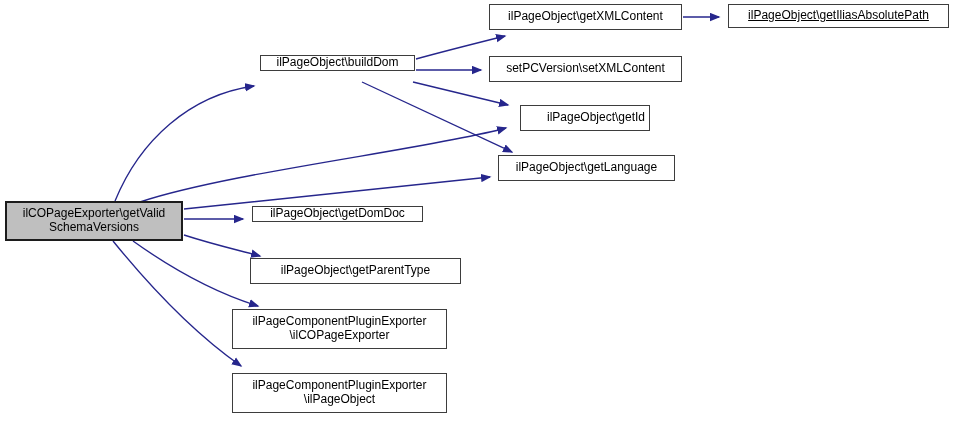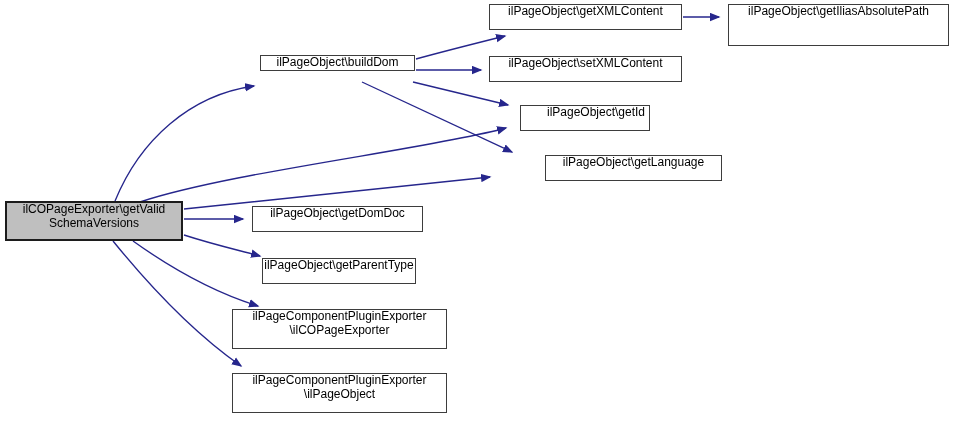--- a/index.html
+++ b/index.html
@@ -21,21 +21,21 @@
   }
   #edges{position:absolute;left:0;top:0;width:955px;height:422px;}
   .edge{fill:none;stroke:var(--edge-color);stroke-width:1.35px;}
   .node{
     position:absolute;
     box-sizing:border-box;
     background:var(--node-fill);
     border:1.4px solid var(--node-border);
     color:var(--text-color);
     display:flex;flex-direction:column;
-    align-items:center;justify-content:flex-start;
+    align-items:center;justify-content:center;
     text-align:center;
     font-size:12px;line-height:1.16;
     white-space:nowrap;
     cursor:pointer;
   }
   .node.highlighted{
     background:var(--hl-fill);
     border:2px solid var(--hl-border);
     cursor:default;
   }
@@ -68,36 +68,36 @@
       <div class="node highlighted" style="left: 5px; top: 201px; width: 178px; height: 40px;">
         <span class="node-line">ilCOPageExporter\getValid</span>
         <span class="node-line">SchemaVersions</span>
       </div>
       <div class="node" style="left: 260px; top: 55px; width: 155px; height: 16px;">
         <span class="node-line">ilPageObject\buildDom</span>
       </div>
       <div class="node" style="left: 489px; top: 4px; width: 193px; height: 26px;">
         <span class="node-line">ilPageObject\getXMLContent</span>
       </div>
-      <div class="node" style="left: 728px; top: 4px; width: 221px; height: 42px;">
+      <div class="node" style="left: 728px; top: 4px; width: 221px; height: 24px; text-decoration: underline;">
         <span class="node-line">ilPageObject\getIliasAbsolutePath</span>
       </div>
       <div class="node" style="left: 489px; top: 56px; width: 193px; height: 26px;">
-        <span class="node-line">ilPageObject\setXMLContent</span>
+        <span class="node-line">setPCVersion\setXMLContent</span>
       </div>
       <div class="node" style="left: 520px; top: 105px; width: 130px; height: 26px; padding-left: 22px;">
         <span class="node-line">ilPageObject\getId</span>
       </div>
-      <div class="node" style="left: 498px; top: 155px; width: 177px; height: 26px; margin-left: 47px;">
+      <div class="node" style="left: 498px; top: 155px; width: 177px; height: 26px;">
         <span class="node-line">ilPageObject\getLanguage</span>
       </div>
-      <div class="node" style="left: 252px; top: 206px; width: 171px; height: 26px;">
+      <div class="node" style="left: 252px; top: 206px; width: 171px; height: 16px;">
         <span class="node-line">ilPageObject\getDomDoc</span>
       </div>
-      <div class="node" style="left: 262px; top: 258px; width: 154px; height: 26px;">
+      <div class="node" style="left: 250px; top: 258px; width: 211px; height: 26px;">
         <span class="node-line">ilPageObject\getParentType</span>
       </div>
       <div class="node" style="left: 232px; top: 309px; width: 215px; height: 40px;">
         <span class="node-line">ilPageComponentPluginExporter</span>
         <span class="node-line">\ilCOPageExporter</span>
       </div>
       <div class="node" style="left: 232px; top: 373px; width: 215px; height: 40px;">
         <span class="node-line">ilPageComponentPluginExporter</span>
         <span class="node-line">\ilPageObject</span>
       </div>

